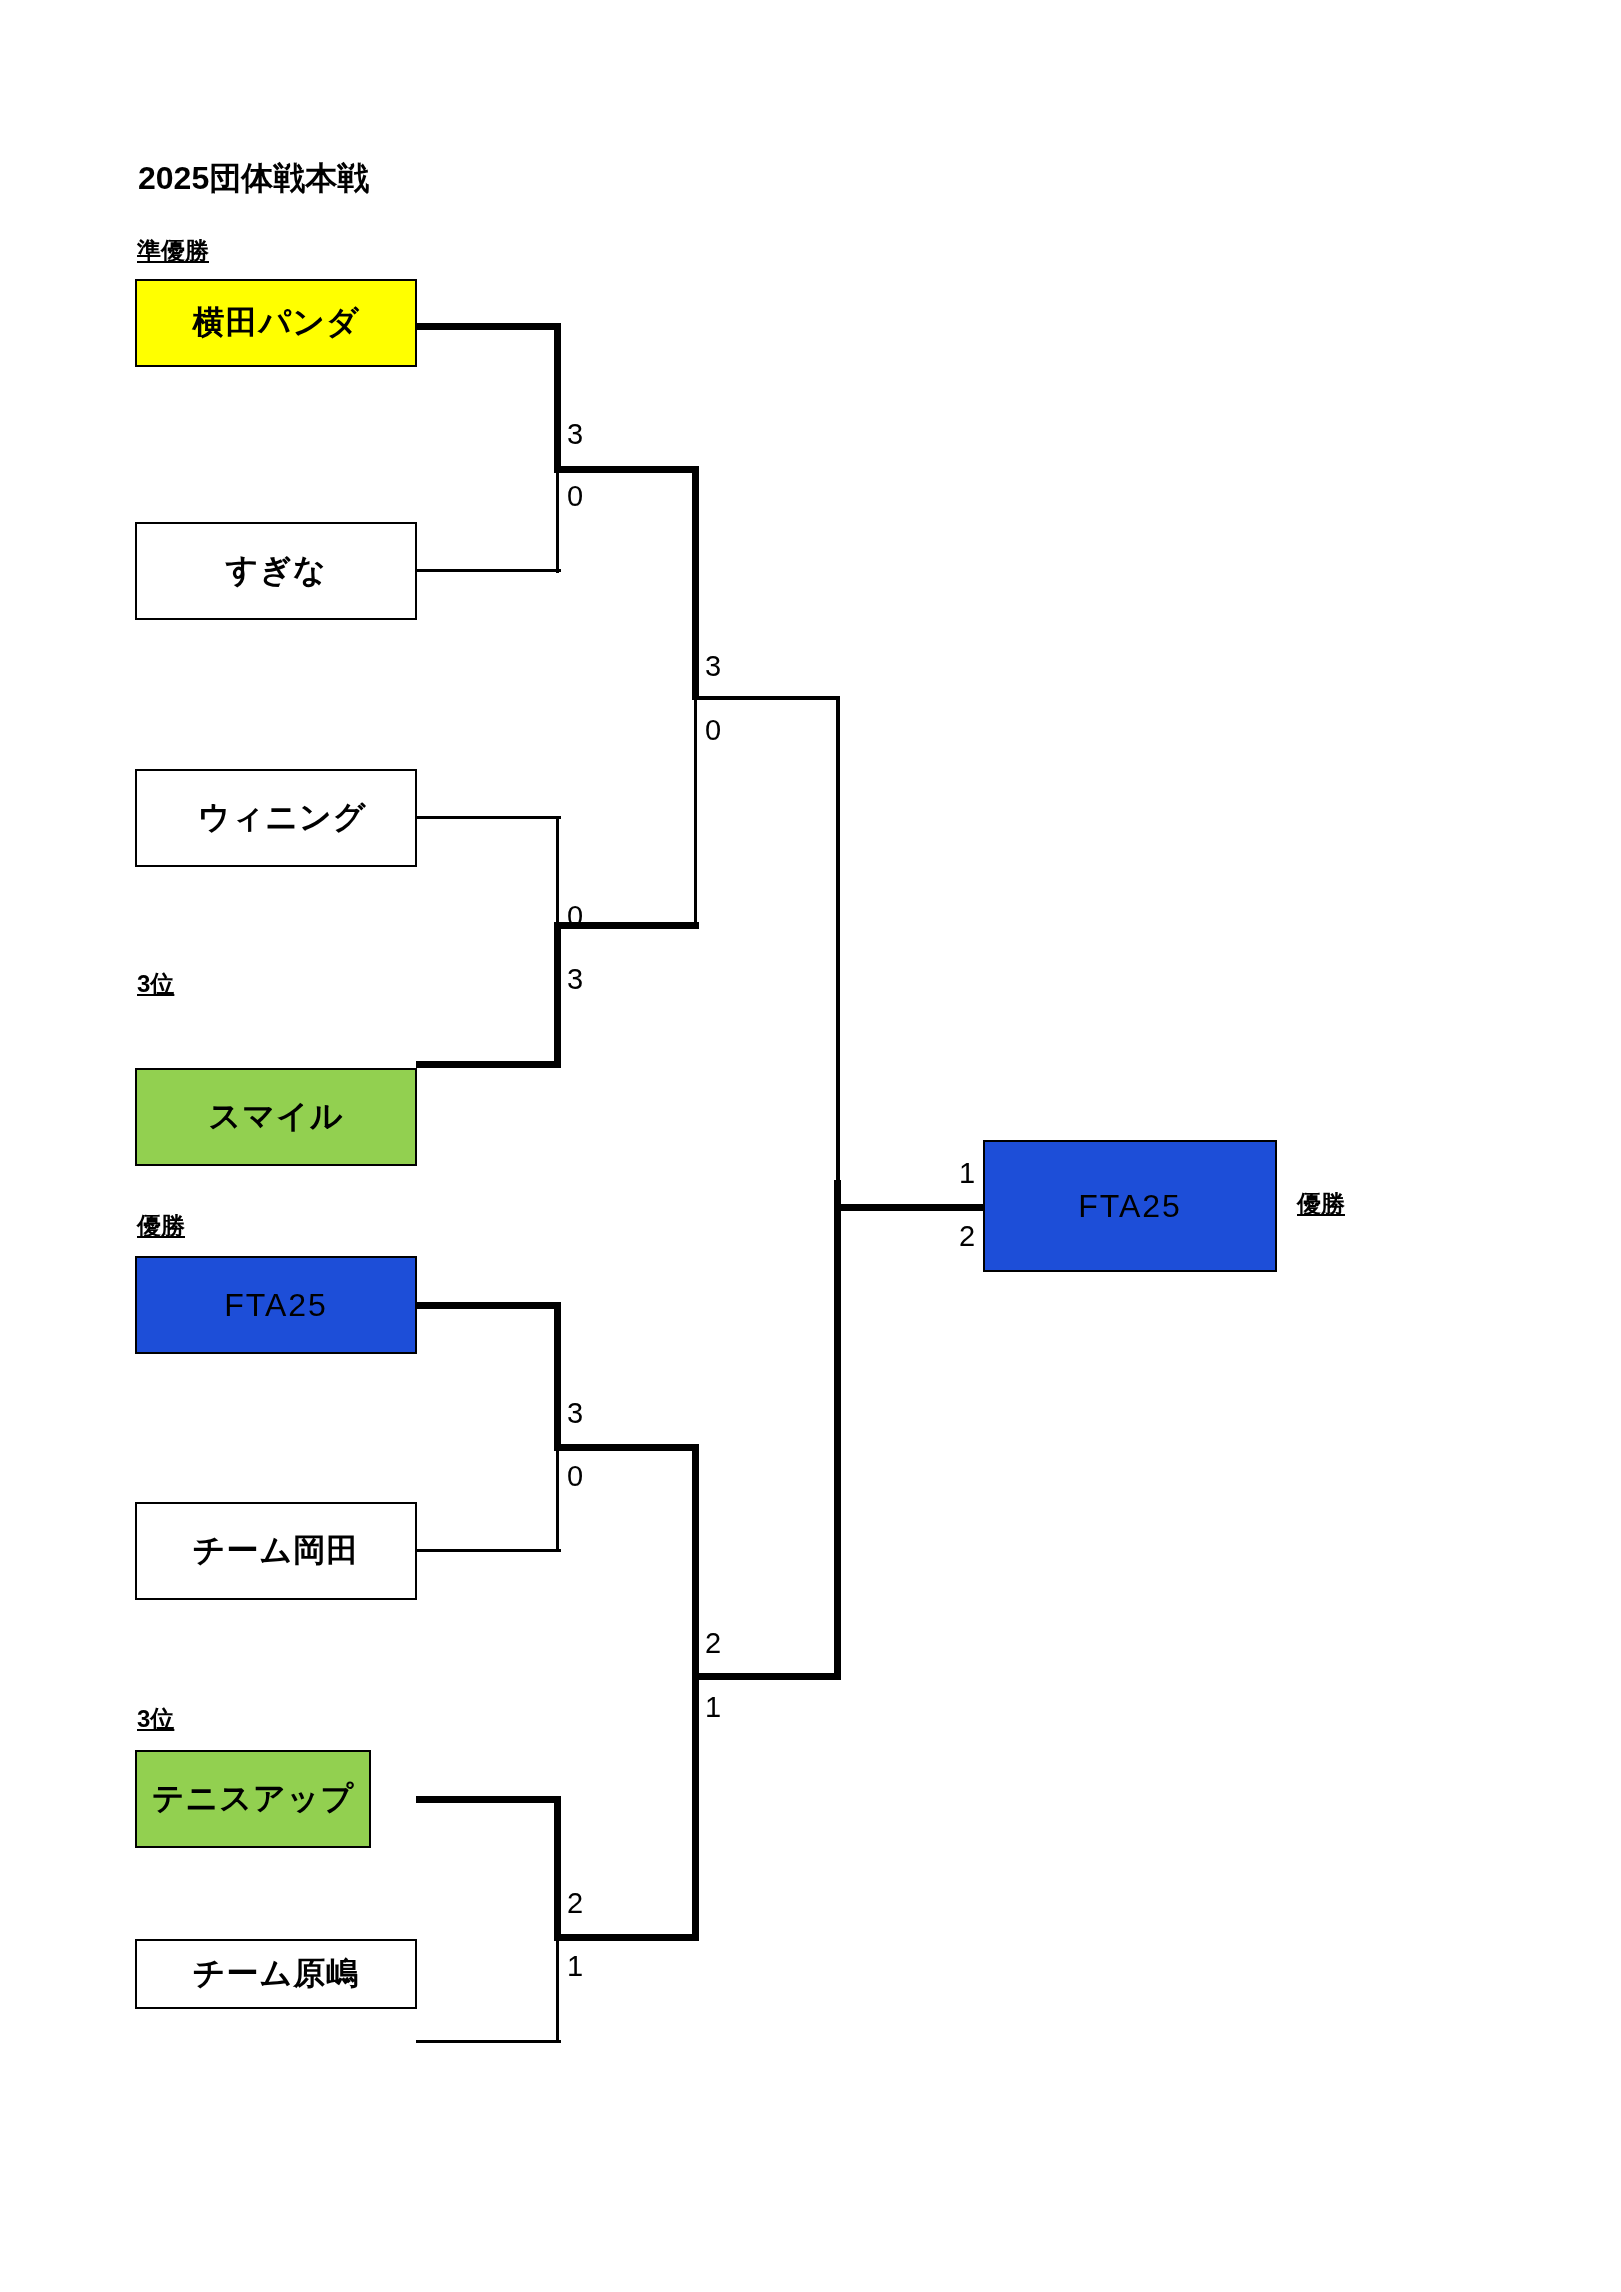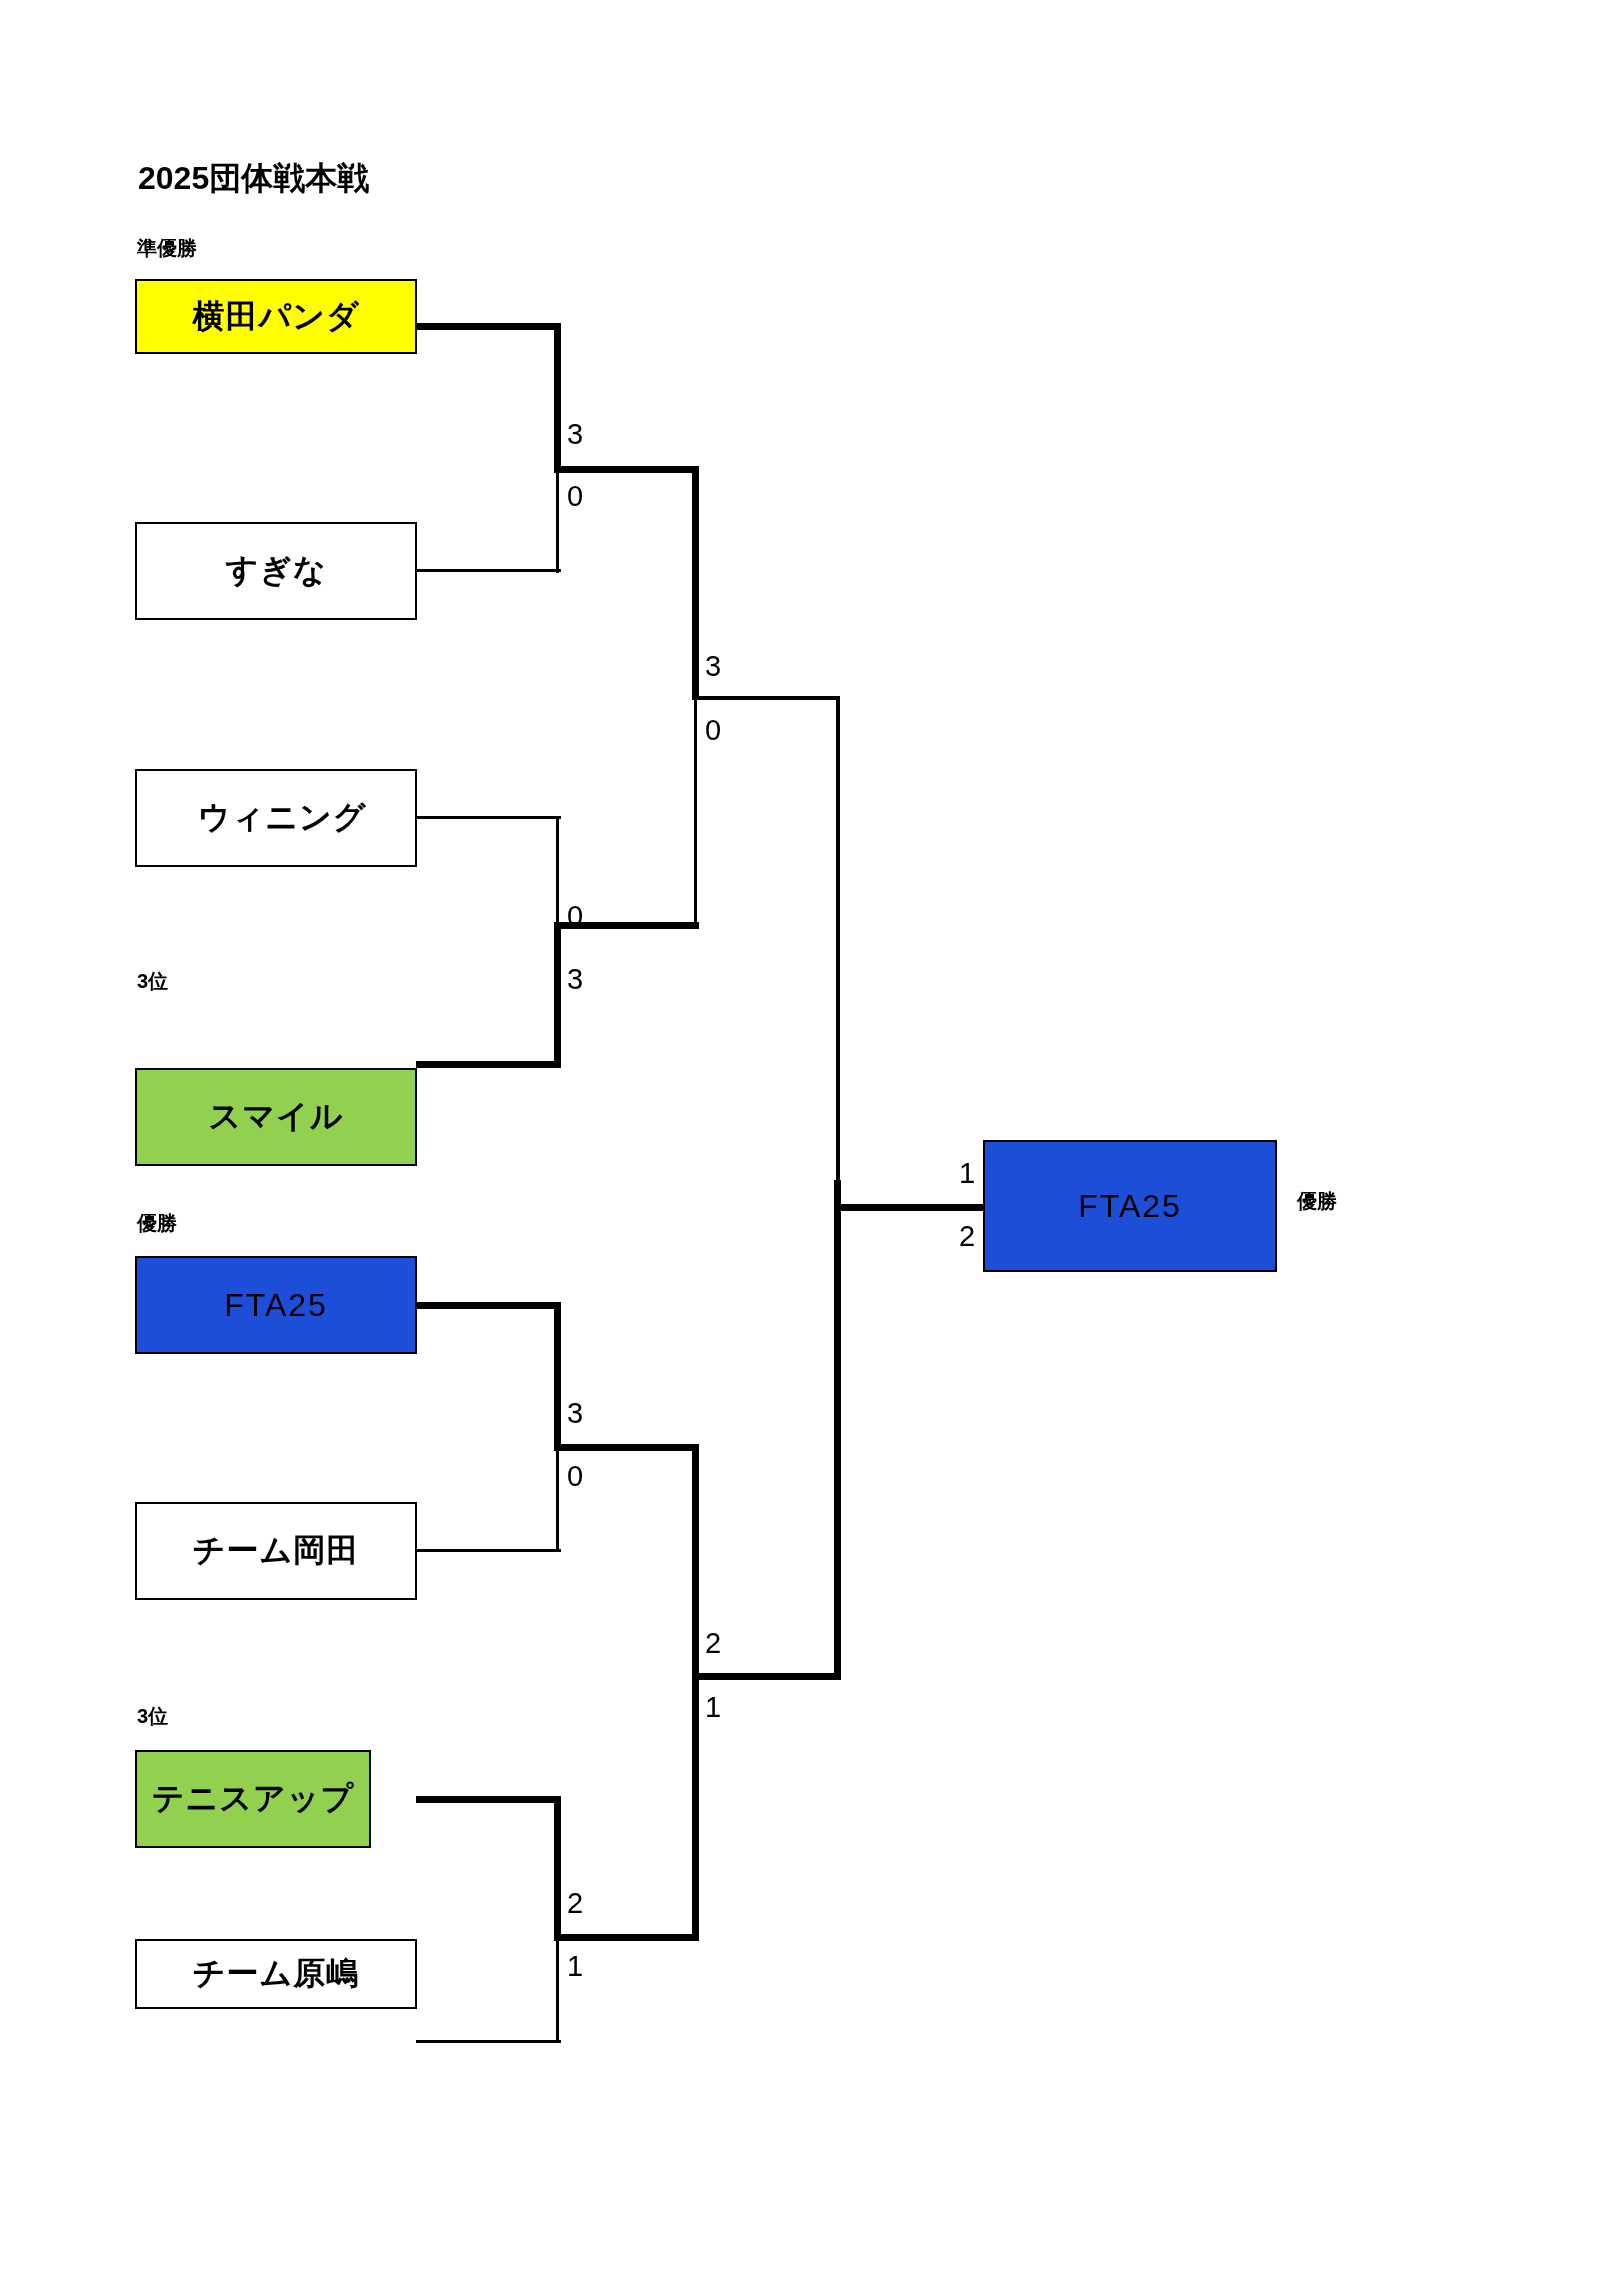--- a/index.html
+++ b/index.html
@@ -25,24 +25,25 @@
     font-size: 32px;
     font-weight: bold;
     color: #000000;
     letter-spacing: 0px;
     white-space: nowrap;
   }
 
   
   .rank-label {
     position: absolute;
-    font-size: 20px;
-    font-weight: bold;
-    color: #000000;
-    white-space: nowrap;
+    font-size: 24px;
+    font-weight: bold;
+    color: #000000;
+    white-space: nowrap;
+    text-decoration: underline;
   }
   .rank-label.side {
     font-weight: bold;
   }
 
   
   .team-box {
     position: absolute;
     box-sizing: border-box;
     border: 2.9px solid #000000;
@@ -84,21 +85,21 @@
 </style>
 </head>
 <body>
 
 <div id="canvas">
 
   <div class="title" style="left:138px; top:157px;">2025団体戦本戦</div>
 
   <div class="rank-label" style="left:137px; top:235px;">準優勝</div>
 
-  <div class="team-box fill-yellow" style="left:135px; top:279px; width:282px; height:75px;">
+  <div class="team-box fill-yellow" style="left:135px; top:279px; width:282px; height:88px;">
     <span class="team-name">横田パンダ</span>
   </div>
 
   <div class="team-box" style="left:135px; top:522px; width:282px; height:98px;">
     <span class="team-name">すぎな</span>
   </div>
 
   <div class="team-box" style="left:135px; top:769px; width:282px; height:98px;padding-left:12px;">
     <span class="team-name">ウィニング</span>
   </div>

